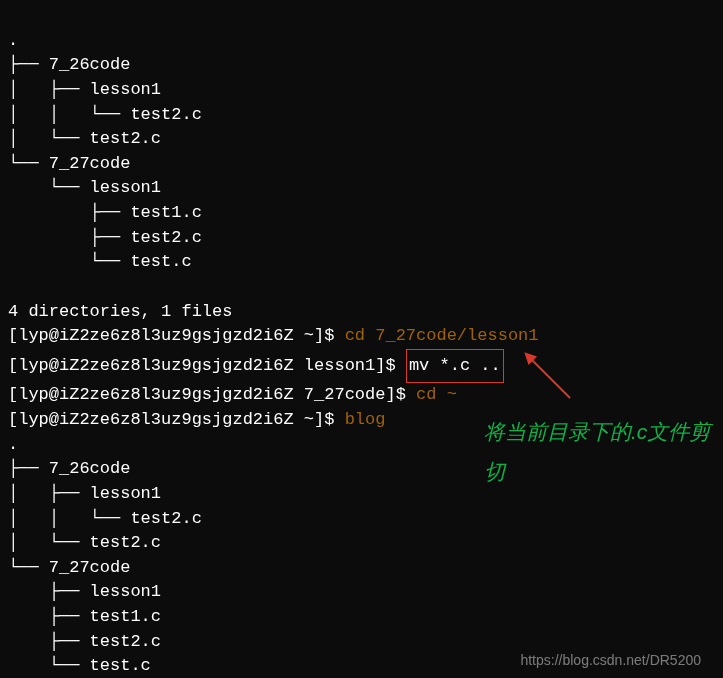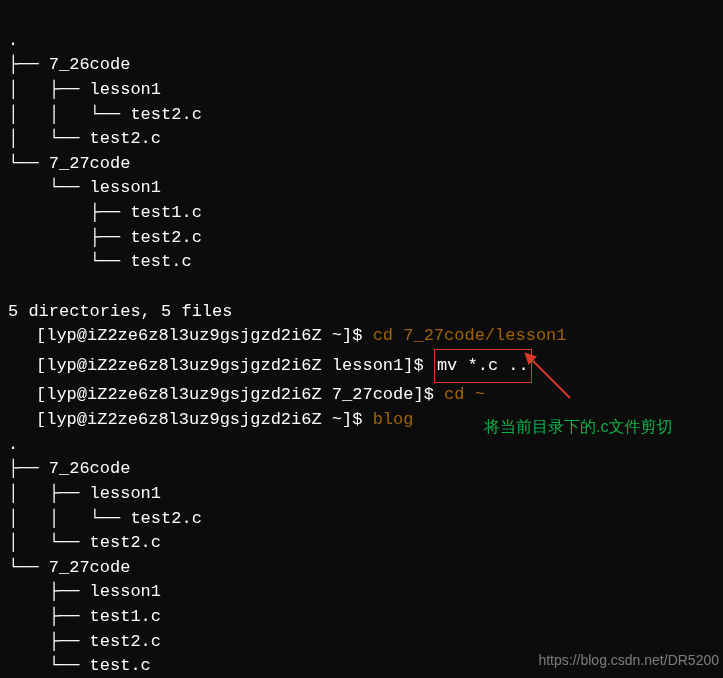--- a/index.html
+++ b/index.html
@@ -12,42 +12,43 @@
     color: #ffffff;
     width: 723px;
     height: 678px;
     overflow: hidden;
     position: relative;
   }
   .terminal {
     padding: 4px 8px;
     white-space: pre;
   }
-  .prompt-user { color: #ffffff; margin-left: 28px; }
+  .prompt-user { color: #ffffff; }
   .prompt-cmd { color: #a16207; }
   .highlight-box {
     border: 1px solid #d8392b;
     padding: 6px 2px;
     display: inline-block;
     line-height: 1.2;
   }
   .annotation {
     position: absolute;
     color: #0fb24a;
     font-family: "SimSun", "Microsoft YaHei", sans-serif;
-    font-size: 16px;
+    font-size: 21px;
     line-height: 1.9;
+    font-style: italic;
   }
   .arrow {
     position: absolute;
     pointer-events: none;
   }
   .watermark {
     position: absolute;
-    right: 4px;
+    right: 22px;
     bottom: 8px;
     color: rgba(255,255,255,0.45);
     font-family: Arial, sans-serif;
     font-size: 14px;
   }
 </style>
 </head>
 <body>
 
 <div class="terminal">
@@ -55,21 +56,21 @@
 <span>├── 7_26code</span>
 <span>│   ├── lesson1</span>
 <span>│   │   └── test2.c</span>
 <span>│   └── test2.c</span>
 <span>└── 7_27code</span>
 <span>    └── lesson1</span>
 <span>        ├── test1.c</span>
 <span>        ├── test2.c</span>
 <span>        └── test.c</span>
 
-<span>5 directories, 5 files</span>
+<span>4 directories, 1 files</span>
 <span class="prompt-user">[lyp@iZ2ze6z8l3uz9gsjgzd2i6Z ~]$ </span><span class="prompt-cmd">cd 7_27code/lesson1</span>
 <span class="prompt-user">[lyp@iZ2ze6z8l3uz9gsjgzd2i6Z lesson1]$ </span><span class="highlight-box">mv *.c ..</span>
 <span class="prompt-user">[lyp@iZ2ze6z8l3uz9gsjgzd2i6Z 7_27code]$ </span><span class="prompt-cmd">cd ~</span>
 <span class="prompt-user">[lyp@iZ2ze6z8l3uz9gsjgzd2i6Z ~]$ </span><span class="prompt-cmd">blog</span>
 <span>.</span>
 <span>├── 7_26code</span>
 <span>│   ├── lesson1</span>
 <span>│   │   └── test2.c</span>
 <span>│   └── test2.c</span>
 <span>└── 7_27code</span>

